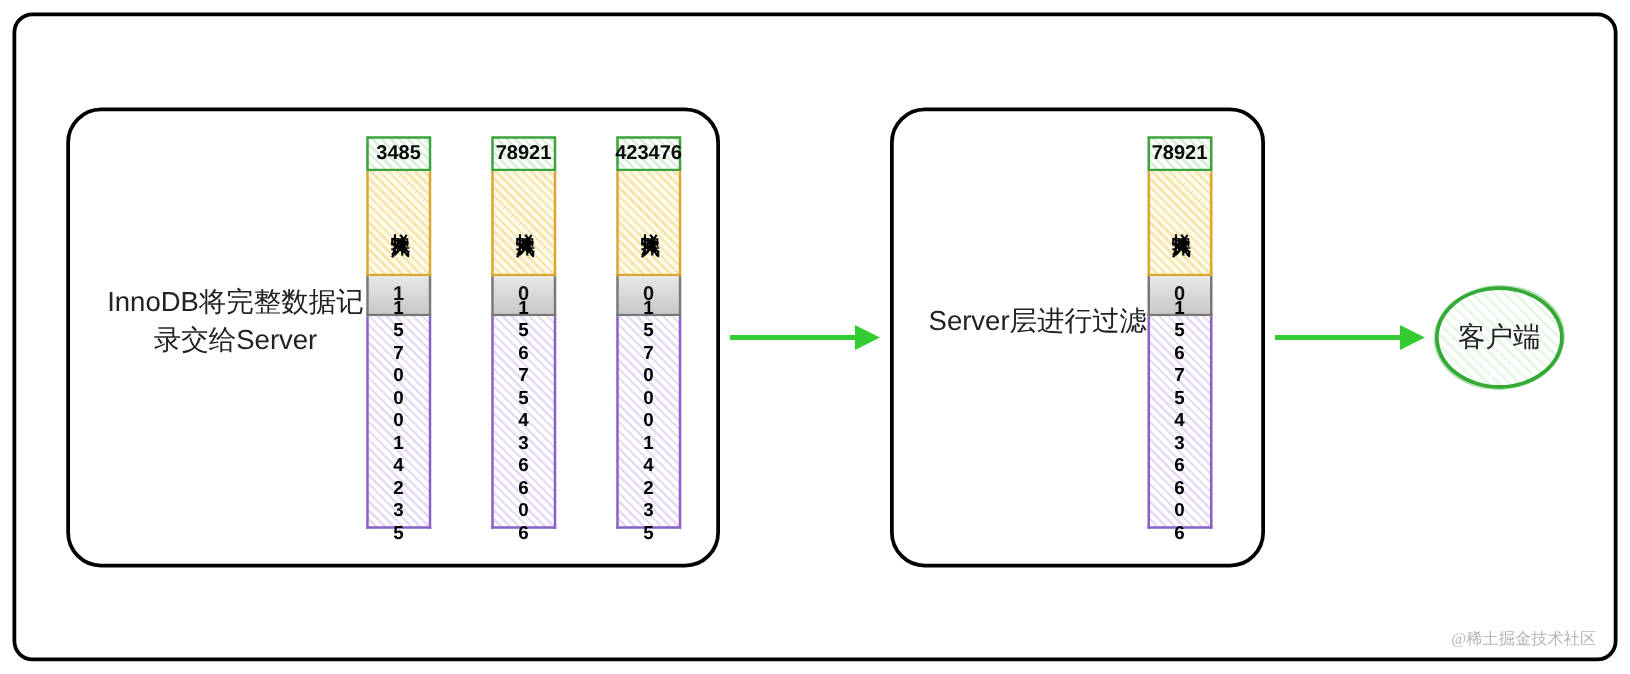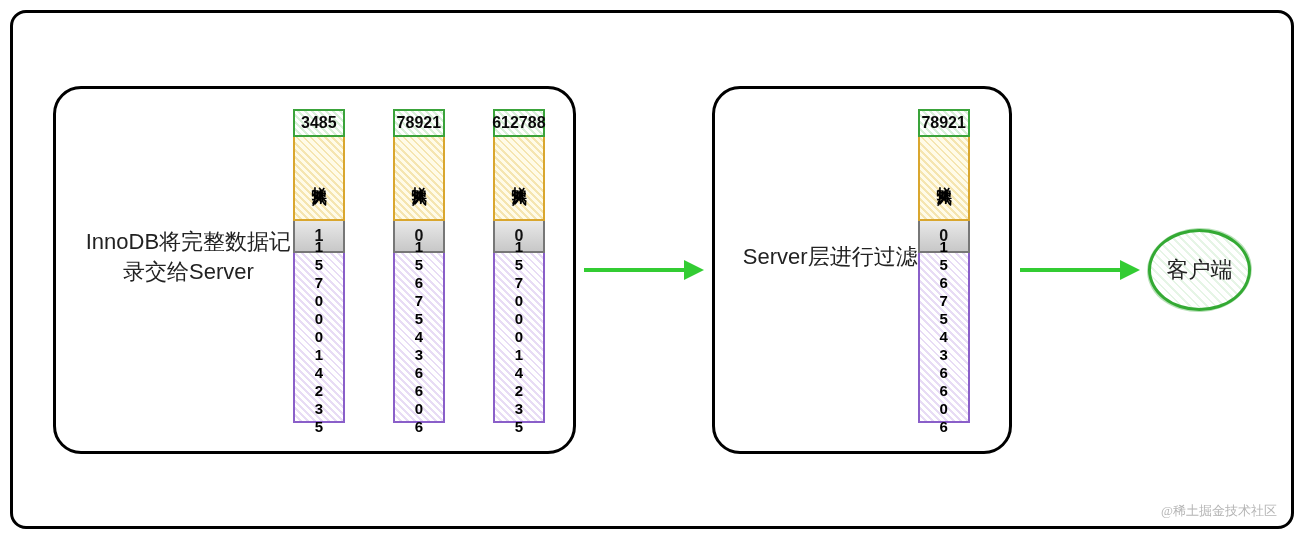--- a/index.html
+++ b/index.html
@@ -162,21 +162,21 @@
         <div class="cell cell-grey">1</div>
         <div class="cell hatch-purple">15700014235</div>
       </div>
       <div class="record">
         <div class="cell hatch-green">78921</div>
         <div class="cell hatch-orange">蝉沐风</div>
         <div class="cell cell-grey">0</div>
         <div class="cell hatch-purple">15675436606</div>
       </div>
       <div class="record">
-        <div class="cell hatch-green">612788</div>
+        <div class="cell hatch-green">423476</div>
         <div class="cell hatch-orange">蝉沐风</div>
         <div class="cell cell-grey">0</div>
         <div class="cell hatch-purple">15700014235</div>
       </div>
     </div>
   </div>
 
   <div class="arrow">
     <div class="arrow-line"></div>
     <div class="arrow-head"></div>

